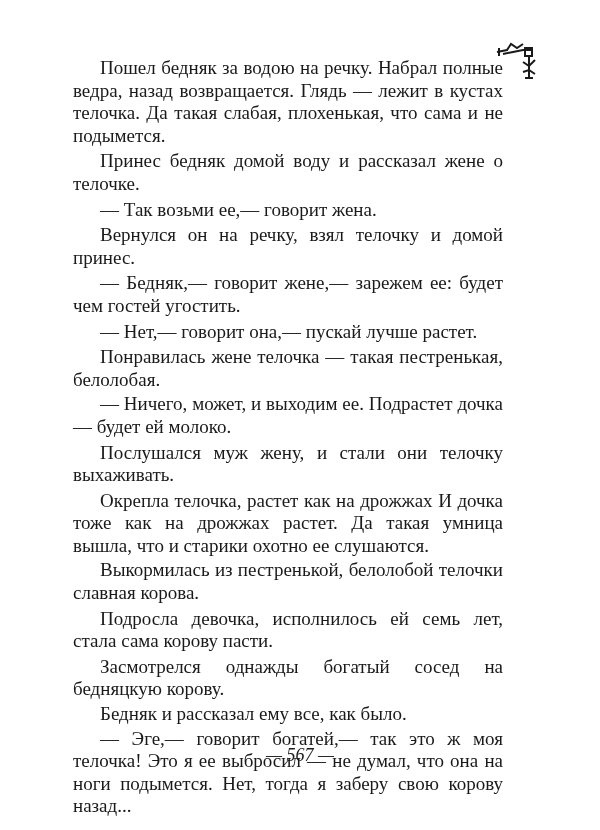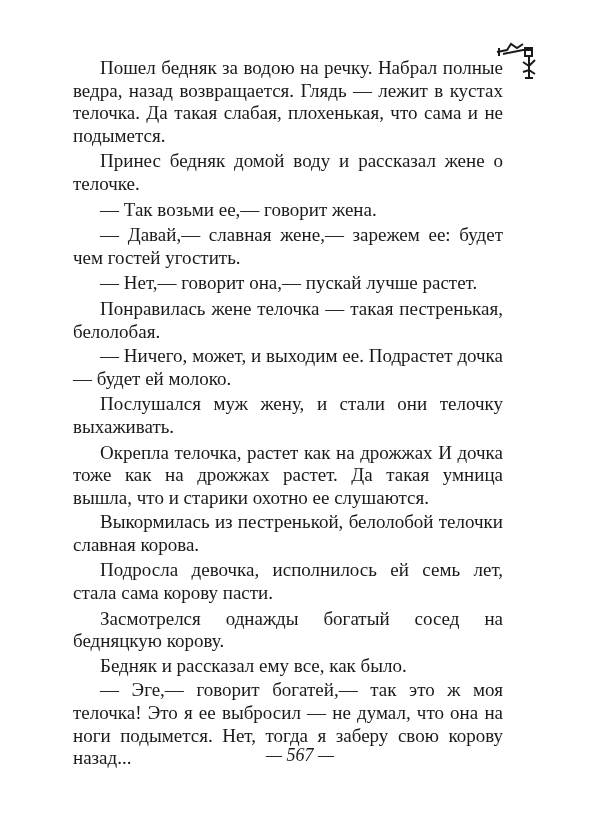--- a/index.html
+++ b/index.html
@@ -30,21 +30,22 @@
     <path d="M30 34 L36 32 L42 36"></path>
     <path d="M32 40 L40 40"></path>
     <path d="M6 10 L6 18"></path>
   </g>
 </svg>
 
 <div class="page">
   <p class="para">Пошел бедняк за водою на речку. Набрал полные ведра, назад возвращается. Глядь — лежит в кустах телочка. Да такая слабая, плохенькая, что сама и не подымется.</p>
   <p class="para gap">Принес бедняк домой воду и рассказал жене о телочке.</p>
   <p class="para gap">— Так возьми ее,— говорит жена.</p>
-  <p class="para gap">— Давай,— славная жене,— зарежем ее: будет чем гостей угостить.</p>
+  <p class="para gap">Вернулся он на речку, взял телочку и домой принес.</p>
+  <p class="para gap">— Бедняк,— говорит жене,— зарежем ее: будет чем гостей угостить.</p>
   <p class="para gap">— Нет,— говорит она,— пускай лучше растет.</p>
   <p class="para gap">Понравилась жене телочка — такая пестренькая, белолобая.</p>
   <p class="para">— Ничего, может, и выходим ее. Подрастет дочка — будет ей молоко.</p>
   <p class="para gap">Послушался муж жену, и стали они телочку выхаживать.</p>
   <p class="para gap">Окрепла телочка, растет как на дрожжах И дочка тоже как на дрожжах растет. Да такая умница вышла, что и старики охотно ее слушаются.</p>
   <p class="para">Выкормилась из пестренькой, белолобой телочки славная корова.</p>
   <p class="para gap">Подросла девочка, исполнилось ей семь лет, стала сама корову пасти.</p>
   <p class="para gap">Засмотрелся однажды богатый сосед на бедняцкую корову.</p>
   <p class="para">Бедняк и рассказал ему все, как было.</p>
   <p class="para">— Эге,— говорит богатей,— так это ж моя телочка! Это я ее выбросил — не думал, что она на ноги подымется. Нет, тогда я заберу свою корову назад...</p>

